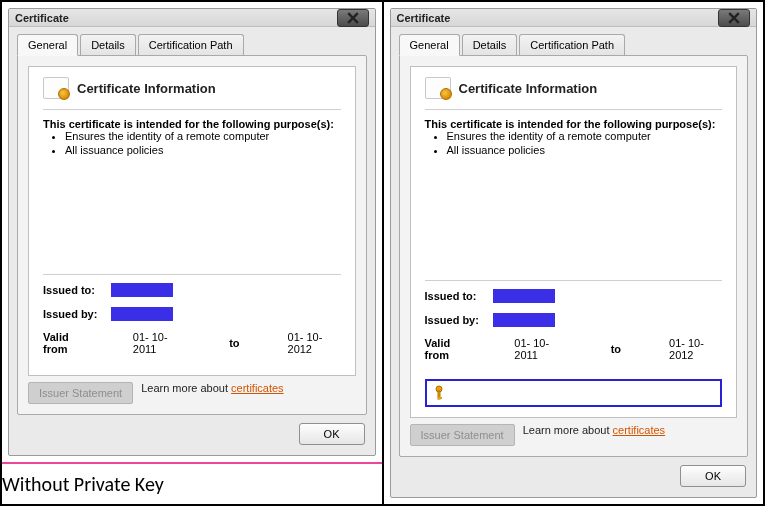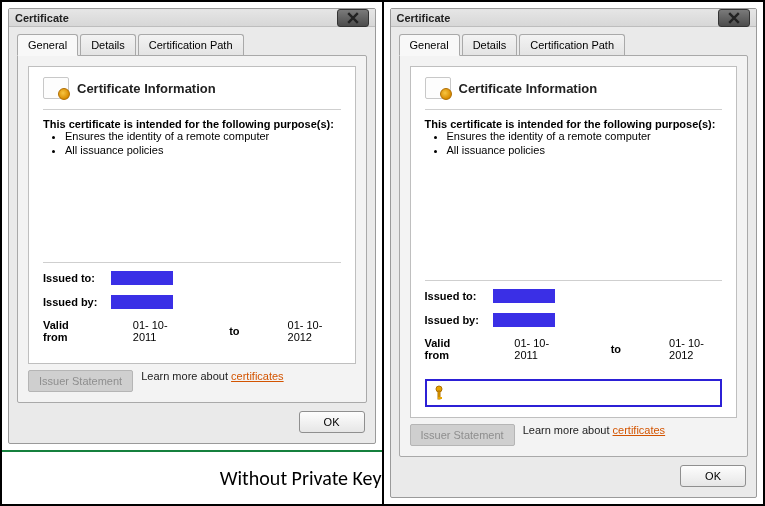--- a/index.html
+++ b/index.html
@@ -35,21 +35,21 @@
   .pk-box { border: 2px solid #2c20d6; padding: 4px 6px; display: flex; align-items: center; gap: 6px; margin-top: 8px; }
   .pk-icon { width: 12px; height: 16px; display: inline-flex; align-items:center; justify-content:center; }
   .pk-text { font-size: 11px; }
   .footer { margin-top: 6px; display: flex; gap: 8px; }
   .issuer-btn-row { display: flex; justify-content: flex-end; }
   .issuer-btn { background: #cfcfcf; color: #8e8e8e; border: 1px solid #b5b5b5; border-radius: 2px; padding: 4px 10px; font-size: 11px; cursor: default; }
   .learn-row { font-size: 11px; color: #222; }
   .learn-row a { color: #d35400; text-decoration: underline; cursor: pointer; }
   .ok-row { display: flex; justify-content: flex-end; padding: 0 10px 10px 16px; }
   .ok-btn { background: linear-gradient(#fdfdfd,#e6e6e6); border: 1px solid #8f8f8f; border-radius: 3px; padding: 4px 24px; font-size: 11px; cursor: pointer; }
-  .caption { border-top: 2px solid #15803d; text-align: right; font-size: 20px; padding: 14px 0; font-family: Calibri, Arial, sans-serif; }
+  .caption { border-top: 2px solid #ec4899; text-align: left; font-size: 20px; padding: 8px 0; font-family: Calibri, Arial, sans-serif; }
 </style>
 </head>
 <body>
 
 <div class="outer" id="outer">
     <div class="column">
       <div class="dialog-wrap">
         <div class="dialog">
           <div class="titlebar">
             <div class="title">Certificate</div>

